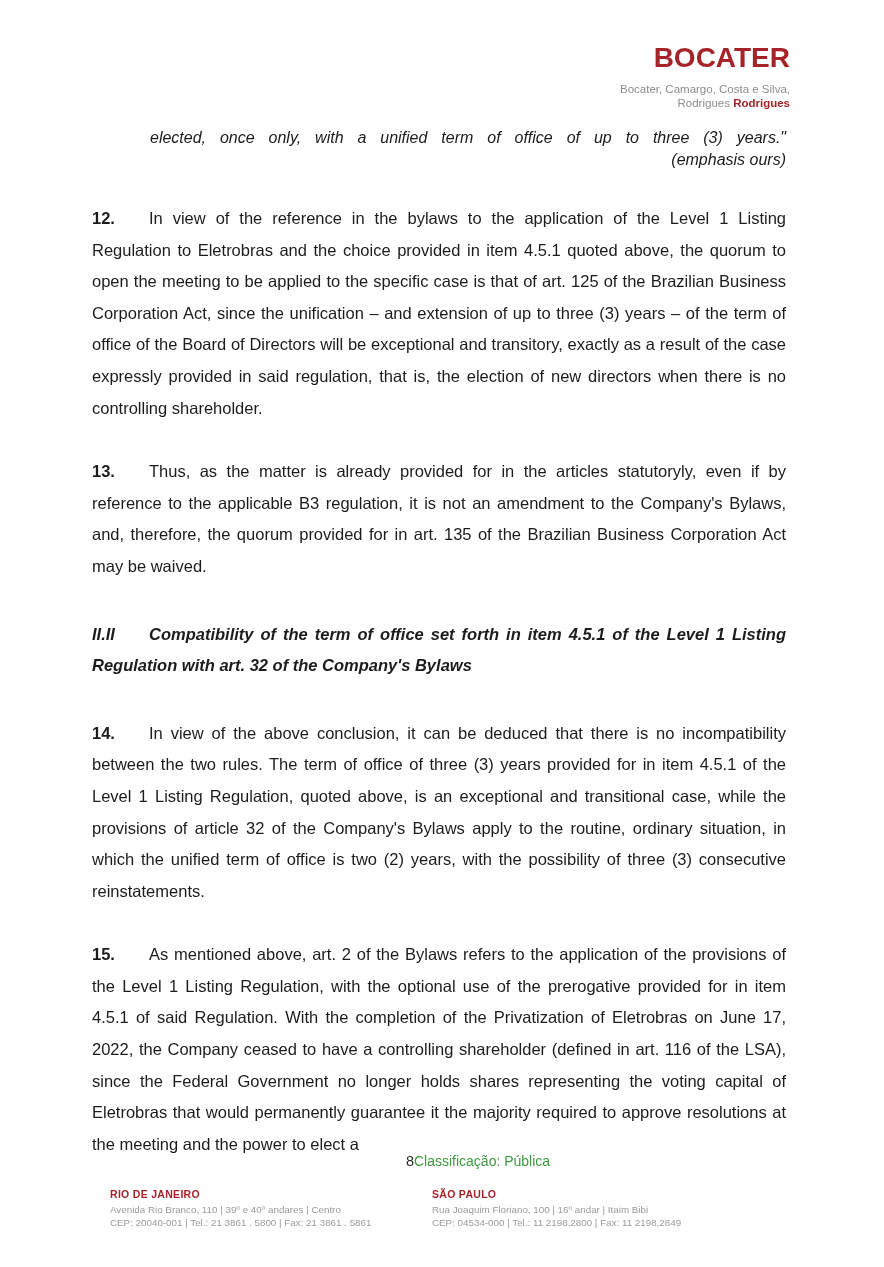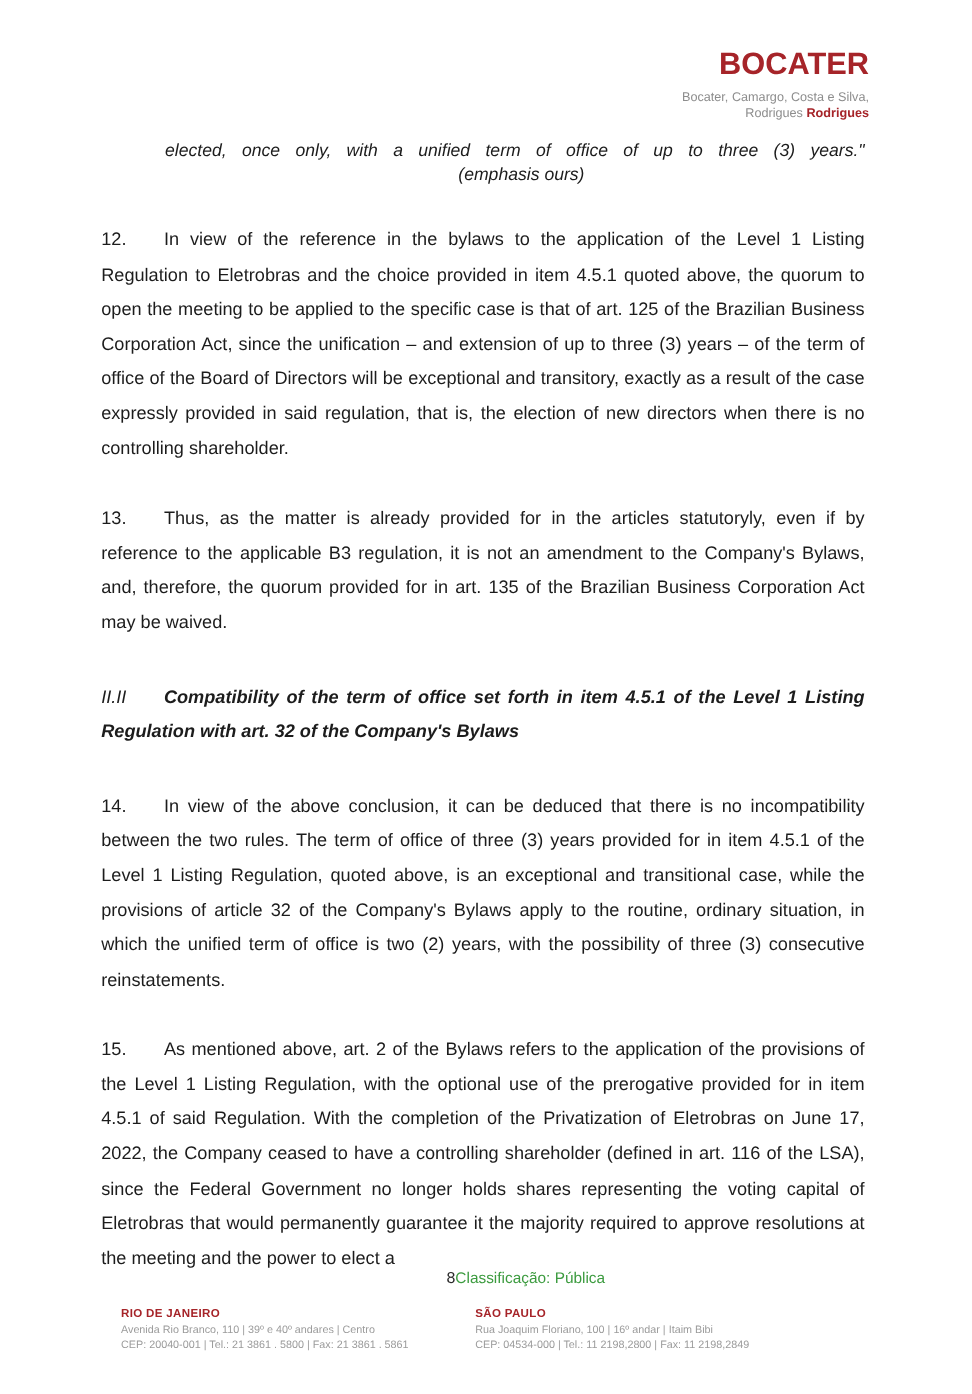--- a/index.html
+++ b/index.html
@@ -35,26 +35,26 @@
     font-size:16.5px; line-height:31.6px;
     text-align:justify;
   }
   .quote {
     margin-left:58px;
     font-style:italic;
     font-size:16px; line-height:21.5px;
     margin-bottom:33px;
   }
   .quote-line1 { text-align:justify; text-align-last:justify; }
-  .quote-line2 { text-align:center;margin-left:12px; }
+  .quote-line2 { text-align:right;margin-left:12px; }
 
   .para { margin-bottom:32px; }
   .pnum {
     display:inline-block; width:57px;
-    font-weight:normal;
+    font-weight:bold;
   }
   .section-heading {
     font-weight:bold; font-style:italic;
     margin-top:36px; margin-bottom:36px;
   }
   .section-heading .pnum { font-style:italic; }
 
   
   .classification-line {
     position:absolute; top:1151px; left:0; width:884px;

